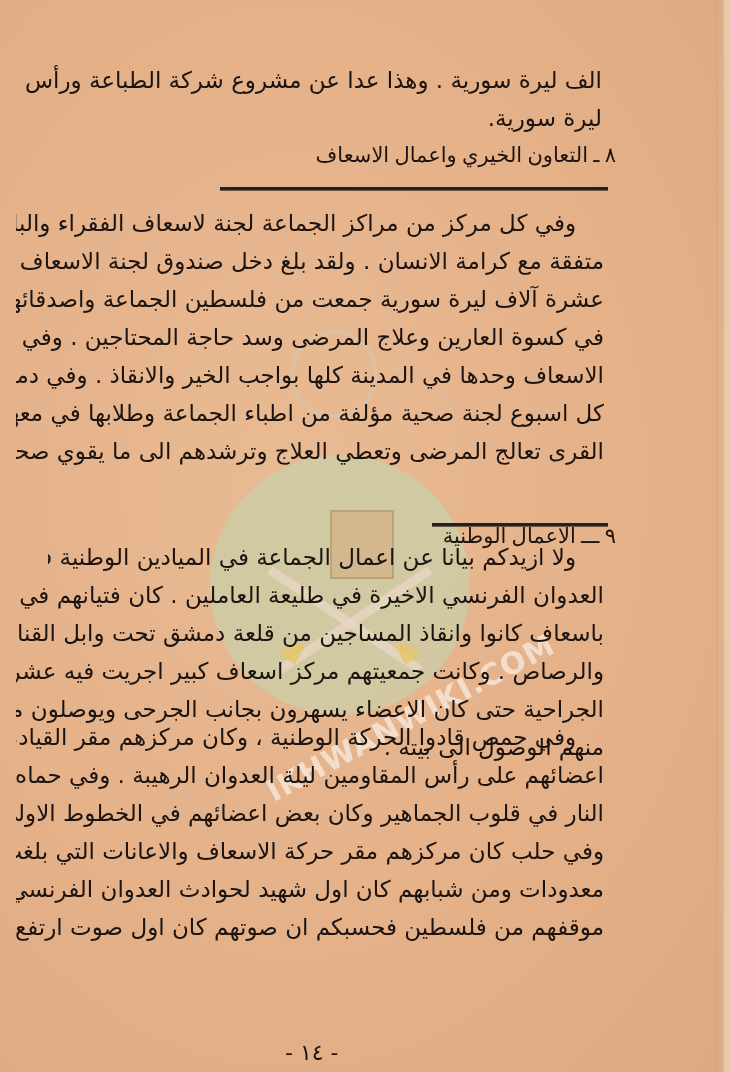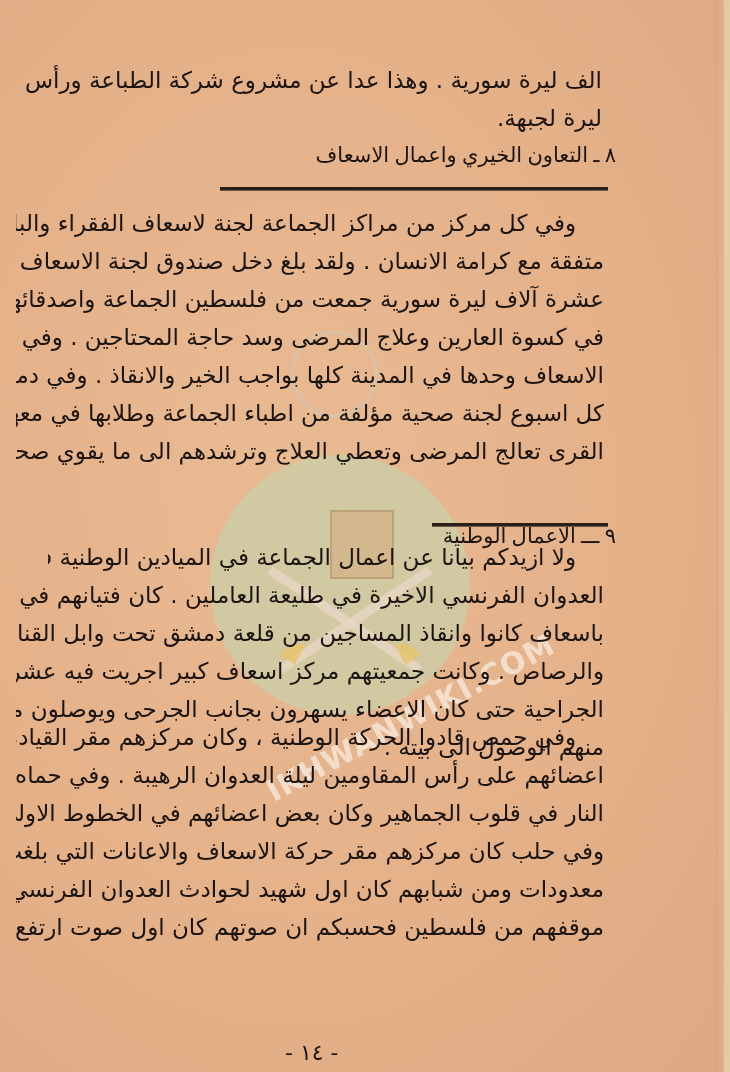--- a/index.html
+++ b/index.html
@@ -59,21 +59,21 @@
   <svg class="wm-swords" viewBox="0 0 200 120">
     <path d="M20 10 L170 110" stroke="#e9d7c4" stroke-width="9" opacity="0.8"></path>
     <path d="M180 10 L30 110" stroke="#e9d7c4" stroke-width="9" opacity="0.8"></path>
     <path d="M30 95 q10 -15 25 -10 l-10 20z" fill="#e6c46a" opacity="0.8"></path>
     <path d="M170 95 q-10 -15 -25 -10 l10 20z" fill="#e6c46a" opacity="0.8"></path>
   </svg>
   <div class="wm-text">IKHWANWIKI.COM</div>
 
   <div class="text" style="top:61px; left:24px; width:578px;">
     <span class="line">الف ليرة سورية . وهذا عدا عن مشروع شركة الطباعة ورأس مالها مائة الف</span>
-    <span class="line short" style="height:34px;">ليرة لجبهة.</span>
+    <span class="line short" style="height:34px;">ليرة سورية.</span>
   </div>
 
   <div class="heading" style="top:143px;">٨ ـ التعاون الخيري واعمال الاسعاف</div>
   <div class="rule" style="left:220px; width:388px; top:187px;"></div>
   <div class="text" style="top:204px;">
     <span class="line" style="padding-right:28px;">وفي كل مركز من مراكز الجماعة لجنة لاسعاف الفقراء والبائسين بطرق</span>
     <span class="line">متفقة مع كرامة الانسان . ولقد بلغ دخل صندوق لجنة الاسعاف في مركز حلب</span>
     <span class="line">عشرة آلاف ليرة سورية جمعت من فلسطين الجماعة واصدقائها فقط وانفقت كلها</span>
     <span class="line">في كسوة العارين وعلاج المرضى وسد حاجة المحتاجين . وفي مركز حمص تقوم لجنة</span>
     <span class="line">الاسعاف وحدها في المدينة كلها بواجب الخير والانقاذ . وفي دمشق تطوف في</span>

